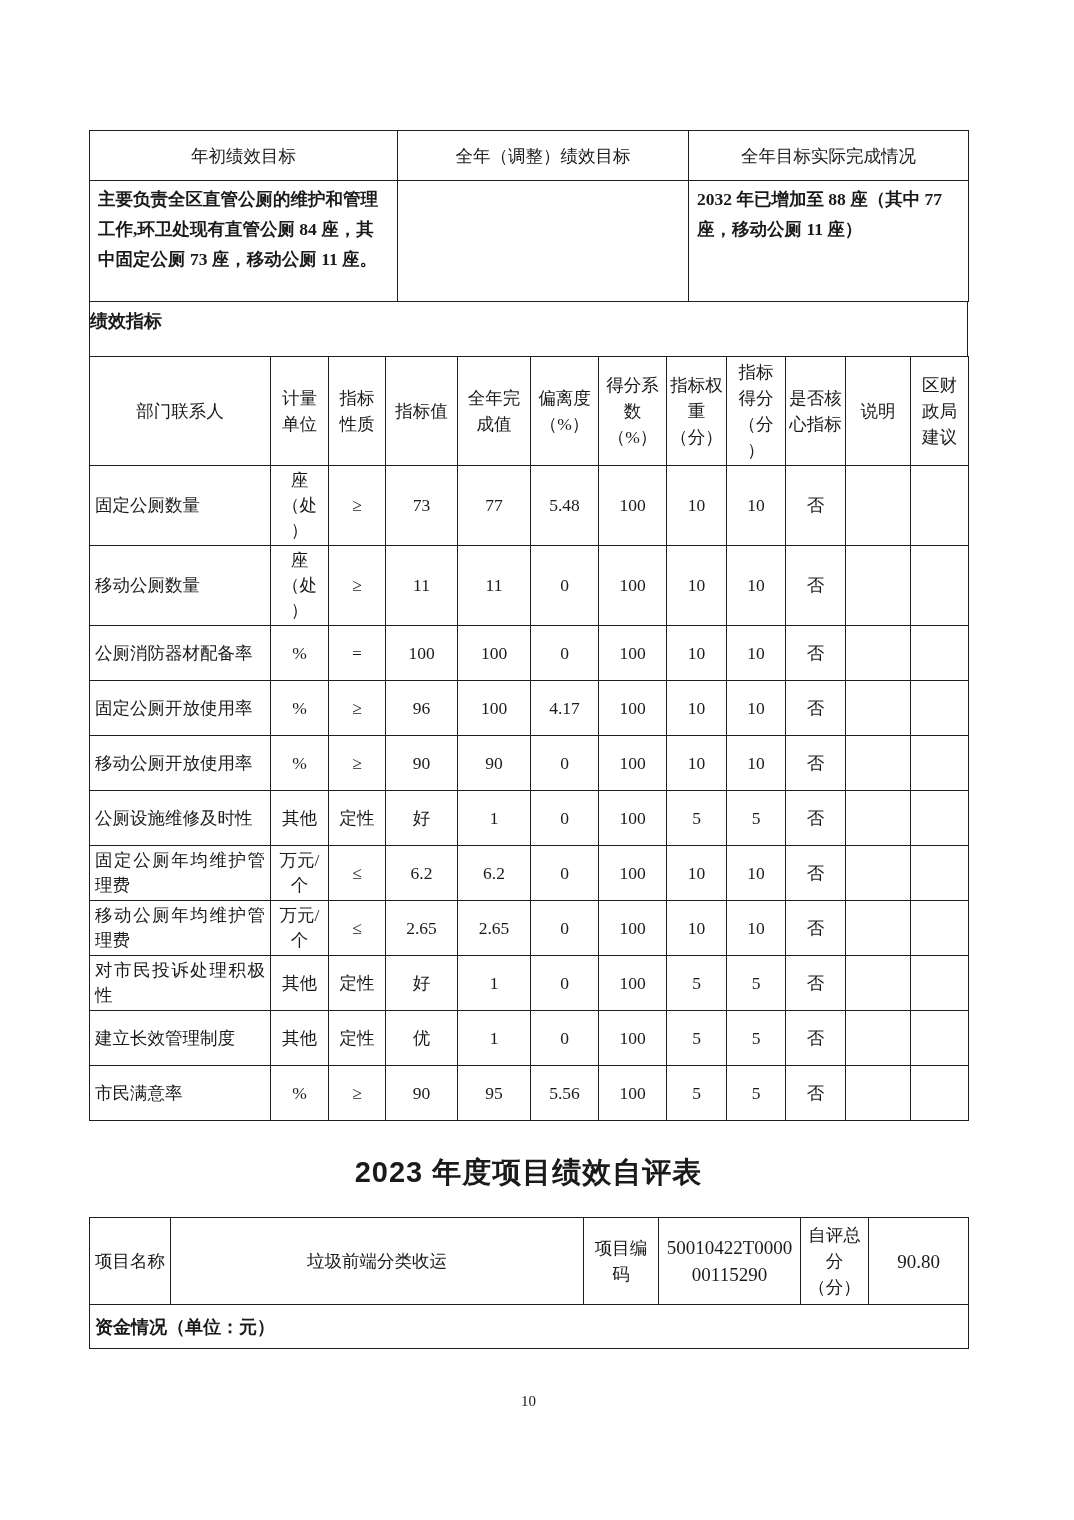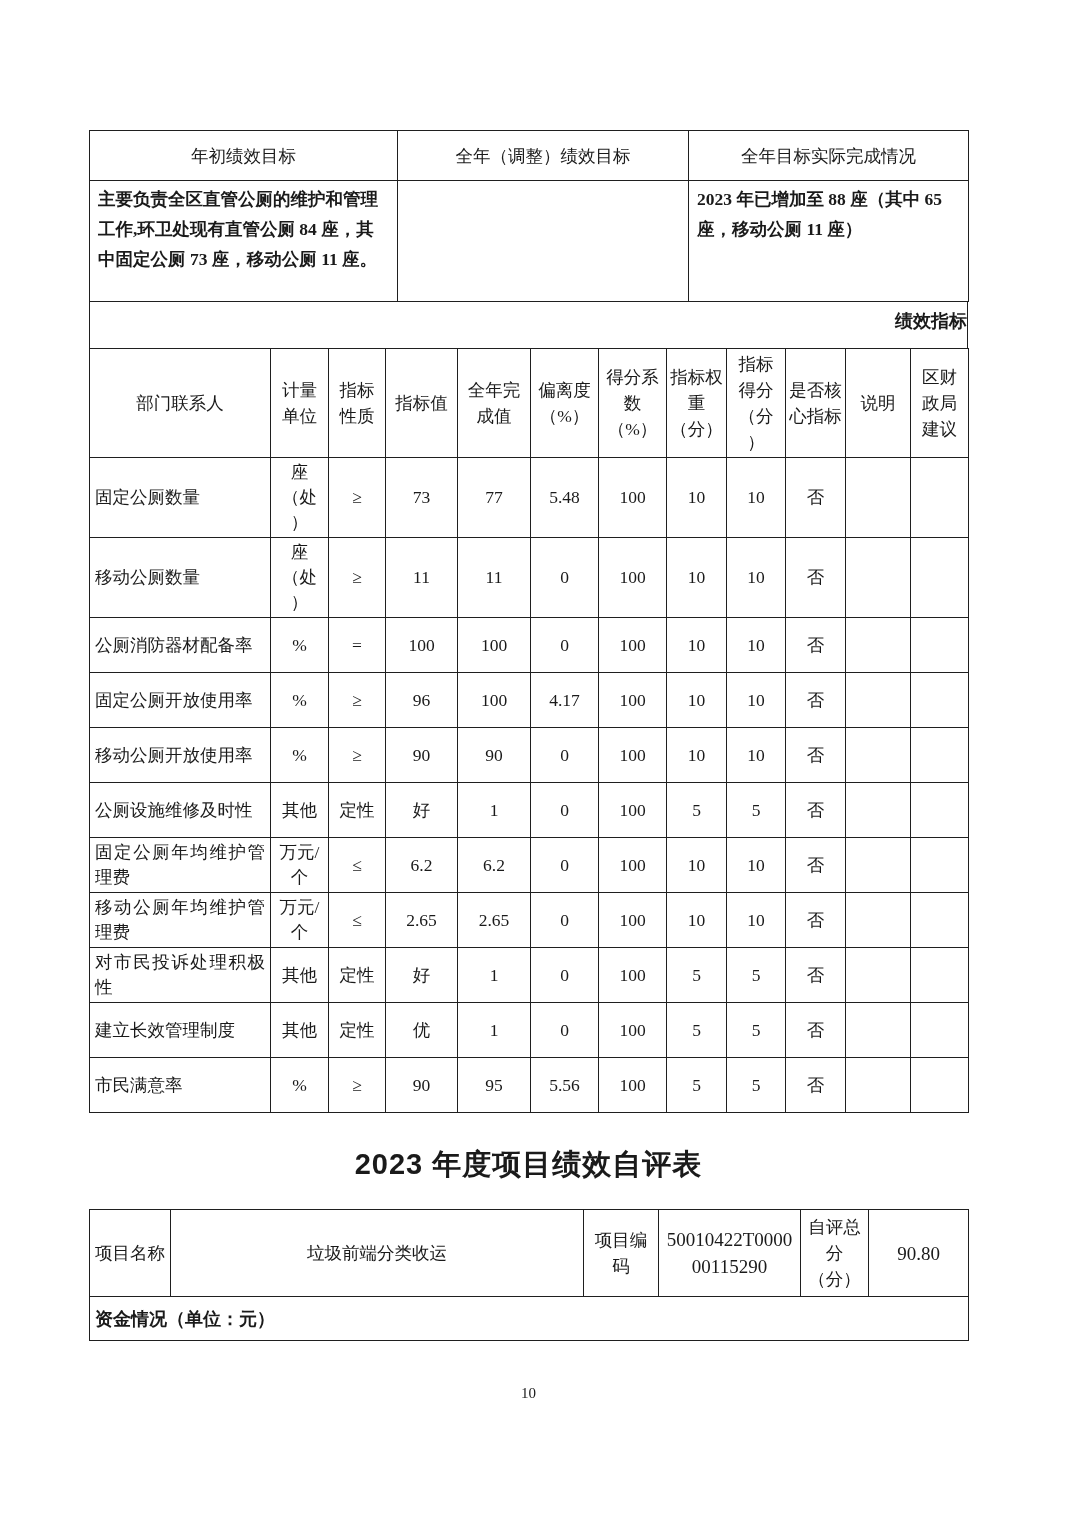--- a/index.html
+++ b/index.html
@@ -40,23 +40,23 @@
     line-height: 30px;
     padding: 3px 8px 6px 8px;
     vertical-align: top;
     text-align: left;
     font-weight: bold;
   }
   
   .section-strip {
     border: 1px solid #1f1f1f;
     margin-top: -1px;
-    height: 48px;
+    height: 56px;
     line-height: 38px;
-    text-align: right;
+    text-align: left;
     font-weight: bold;
     font-size: 18px;
   }
   
   .ind { margin-top: -1px; }
   .ind th {
     height: 89px;
     font-size: 17.5px;
     line-height: 26px;
     padding: 2px 3px;
@@ -117,21 +117,21 @@
       </colgroup>
       <tbody>
           <tr>
         <th>年初绩效目标</th>
         <th>全年（调整）绩效目标</th>
         <th>全年目标实际完成情况</th>
       </tr>
       <tr>
         <td class="goal-text">主要负责全区直管公厕的维护和管理工作,环卫处现有直管公厕 84 座，其中固定公厕 73 座，移动公厕 11 座。</td>
         <td class="goal-text"></td>
-        <td class="goal-text">2023 年已增加至 88 座（其中 65 座，移动公厕 11 座）</td>
+        <td class="goal-text">2032 年已增加至 88 座（其中 77 座，移动公厕 11 座）</td>
       </tr>
     </tbody>
       </table>
 
     <div class="section-strip">绩效指标</div>
 
     <table class="ind">
       <colgroup>
         <col style="width:181px">
           <col style="width:58px">

